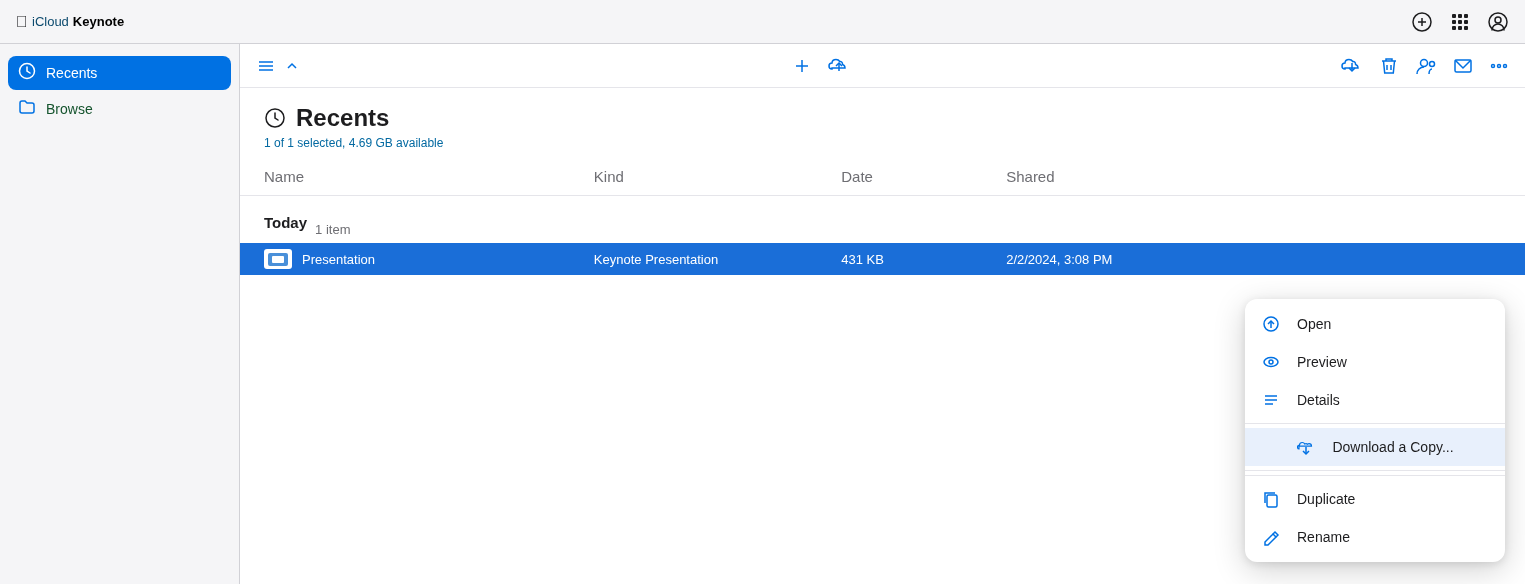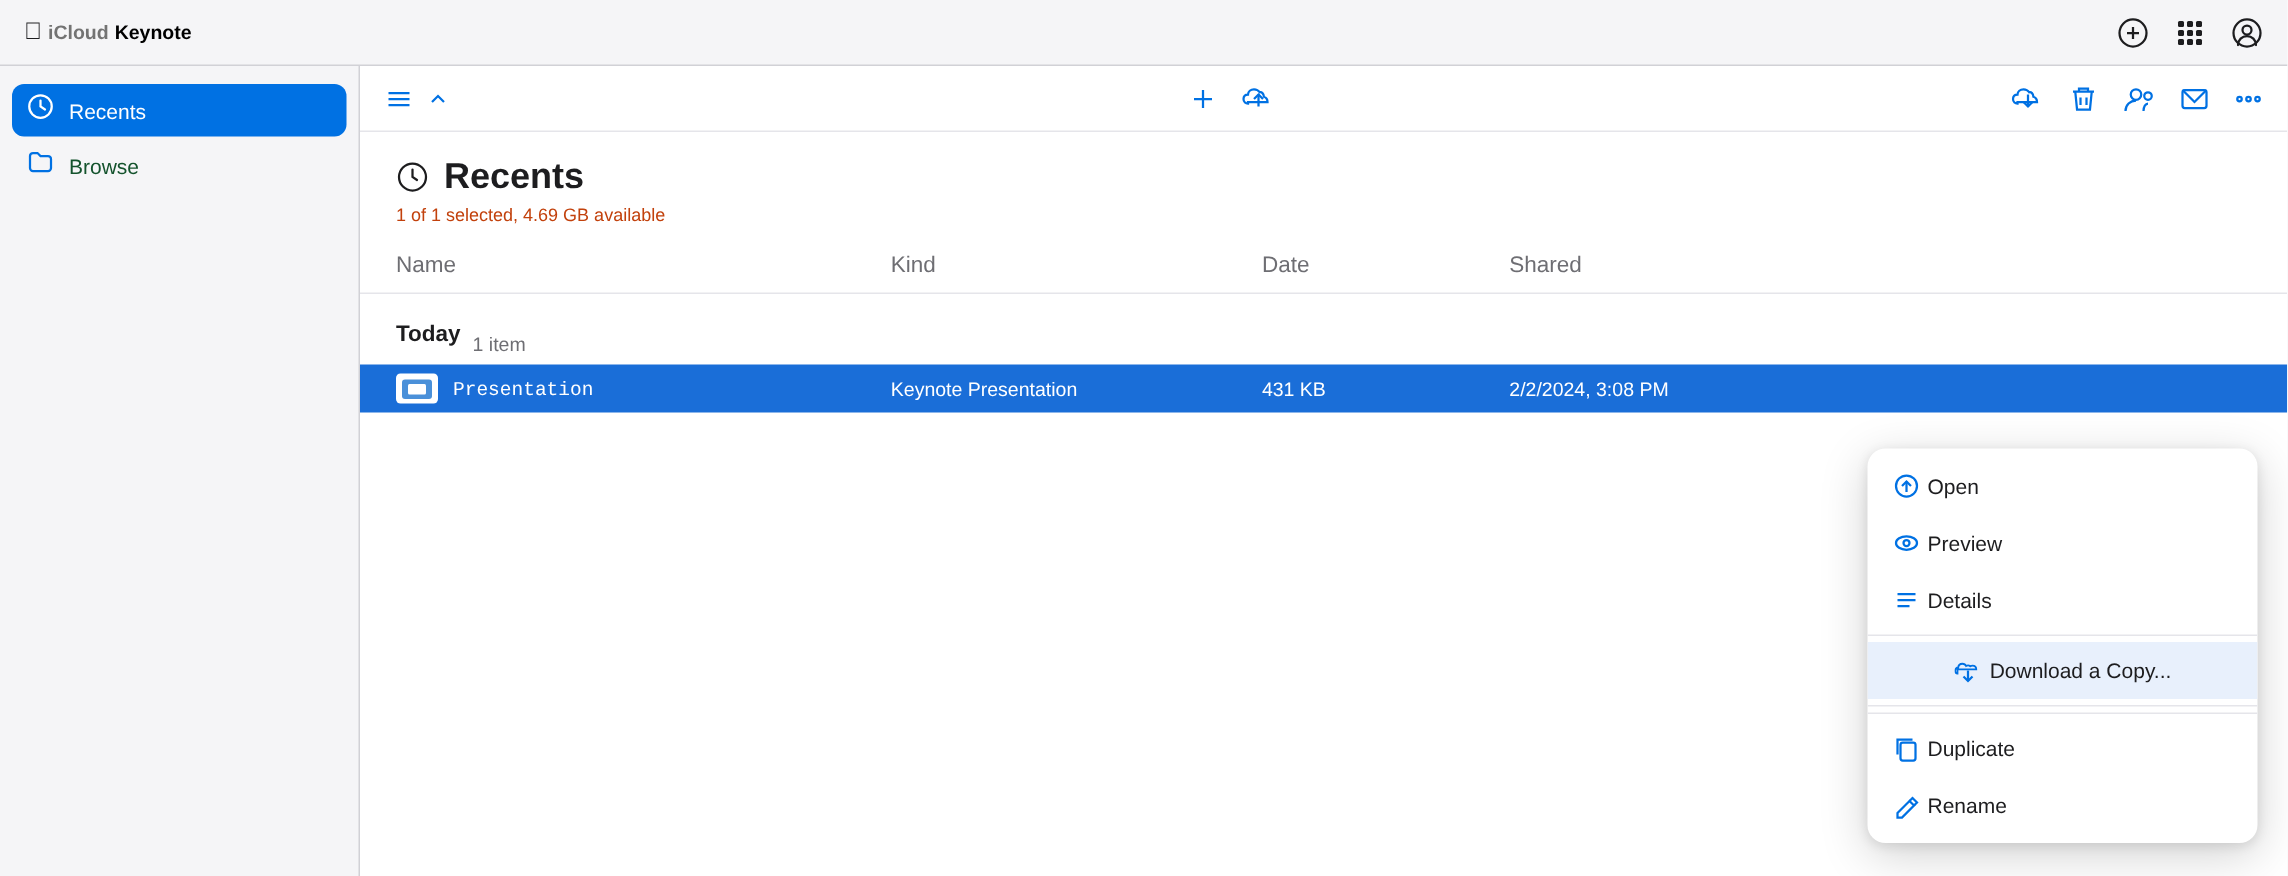--- a/index.html
+++ b/index.html
@@ -33,21 +33,21 @@
       font-size: 13px;
       font-weight: 500;
       color: #1d1d1f;
       display: flex;
       align-items: center;
       gap: 4px;
     }
     .apple-icon {
       font-size: 16px;
     }
-    .icloud-text { color: #737373; font-weight: 700; }
+    .icloud-text { color: #0c4a6e; font-weight: 400; }
     .keynote-text { color: #000000; font-weight: 600; }
     .topbar-right {
       display: flex;
       align-items: center;
       gap: 16px;
     }
     .topbar-icon {
       width: 22px;
       height: 22px;
       display: flex;
@@ -153,21 +153,21 @@
       display: flex;
       align-items: center;
       gap: 10px;
       font-size: 24px;
       font-weight: 600;
       color: #1d1d1f;
       margin-bottom: 4px;
     }
     .page-subtitle {
       font-size: 12px;
-      color: #c2410c;
+      color: #0369a1;
     }
 
     
     .table-area {
       flex: 1;
       overflow: auto;
       padding: 0;
     }
     .table-header {
       display: grid;
@@ -205,21 +205,20 @@
       background: #1a6ed8;
       color: #fff;
       cursor: pointer;
       position: relative;
     }
     .file-name {
       display: flex;
       align-items: center;
       gap: 10px;
       font-weight: 500;
-      font-family: Liberation Mono, monospace;
     }
     .file-icon {
       width: 28px;
       height: 20px;
       background: #fff;
       border-radius: 3px;
       display: flex;
       align-items: center;
       justify-content: center;
       flex-shrink: 0;
@@ -249,21 +248,21 @@
       background: #fff;
       border-radius: 12px;
       box-shadow: 0 8px 32px rgba(0,0,0,0.18), 0 2px 8px rgba(0,0,0,0.1);
       z-index: 100;
       padding: 6px 0;
       overflow: hidden;
     }
     .context-item {
       display: flex;
       align-items: center;
-      gap: 4px;
+      gap: 16px;
       padding: 9px 16px;
       font-size: 14px;
       color: #1d1d1f;
       cursor: pointer;
     }
     .context-item.highlighted {
       background: #e8f0fc;
       justify-content: center;
     }
     .context-item .ci-icon {

